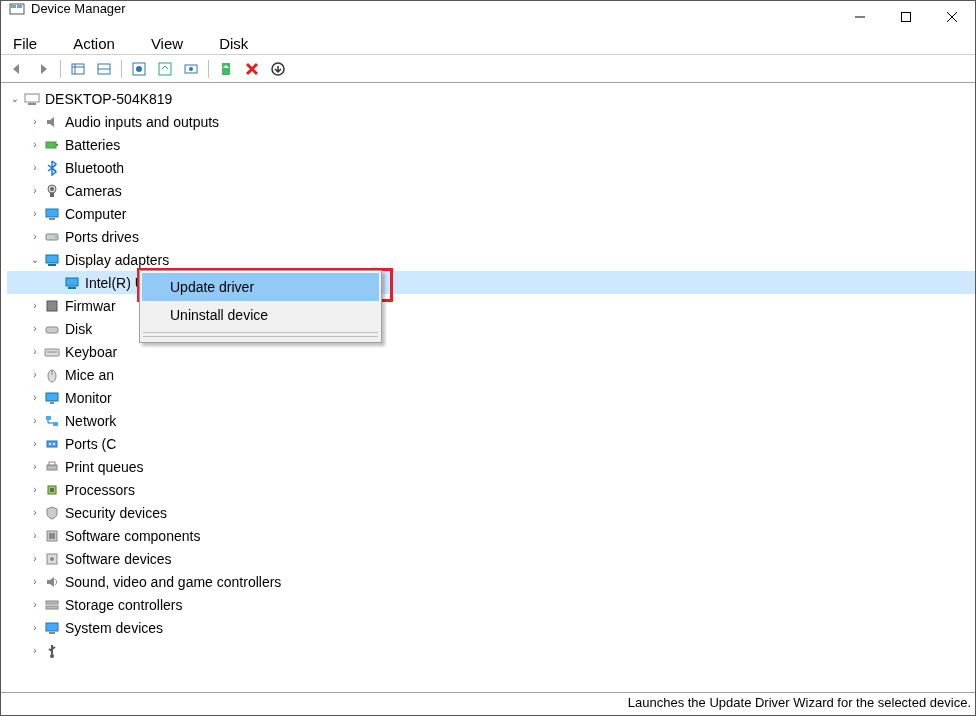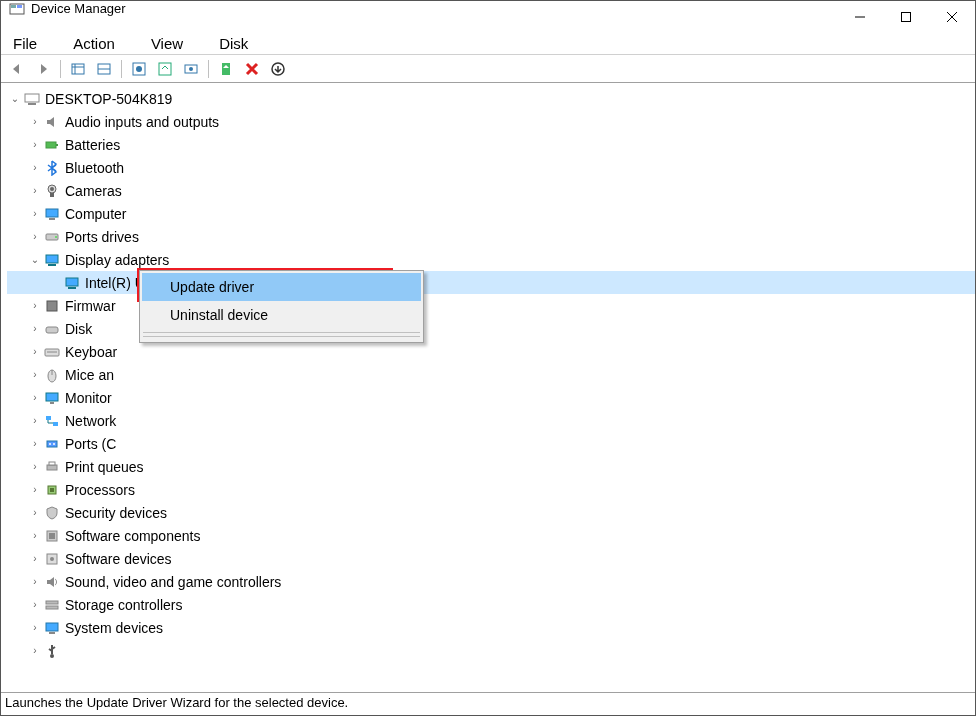--- a/index.html
+++ b/index.html
@@ -94,21 +94,21 @@
   .indent-2 { padding-left: 40px; }
   .selected {
     background: #cde8ff;
   }
   .selected .label { background: #cde8ff; }
   
   .context-menu {
     position: absolute;
     left: 138px;
     top: 187px;
-    width: 285px;
+    width: 243px;
     background: #f0f0f0;
     border: 1px solid #a0a0a0;
     box-shadow: 3px 3px 3px rgba(0,0,0,0.25);
     z-index: 50;
     padding: 2px;
   }
   .cm-item {
     height: 28px;
     display: flex; align-items: center;
     padding: 0 28px;
@@ -123,20 +123,21 @@
     position:absolute;
     border:3px solid #ed1c24;
     pointer-events:none;
   }
   
   .statusbar {
     height: 22px;
     font-size: 13px;
     padding: 2px 4px 0 4px;
     background: #fff;
+    text-align: right;
   }
   
   svg.ic { width:16px; height:16px; }
 </style>
 </head>
 <body>
 
 <div class="titlebar">
   <span class="titlebar-icon">
     <svg class="ic" viewBox="0 0 16 16">

